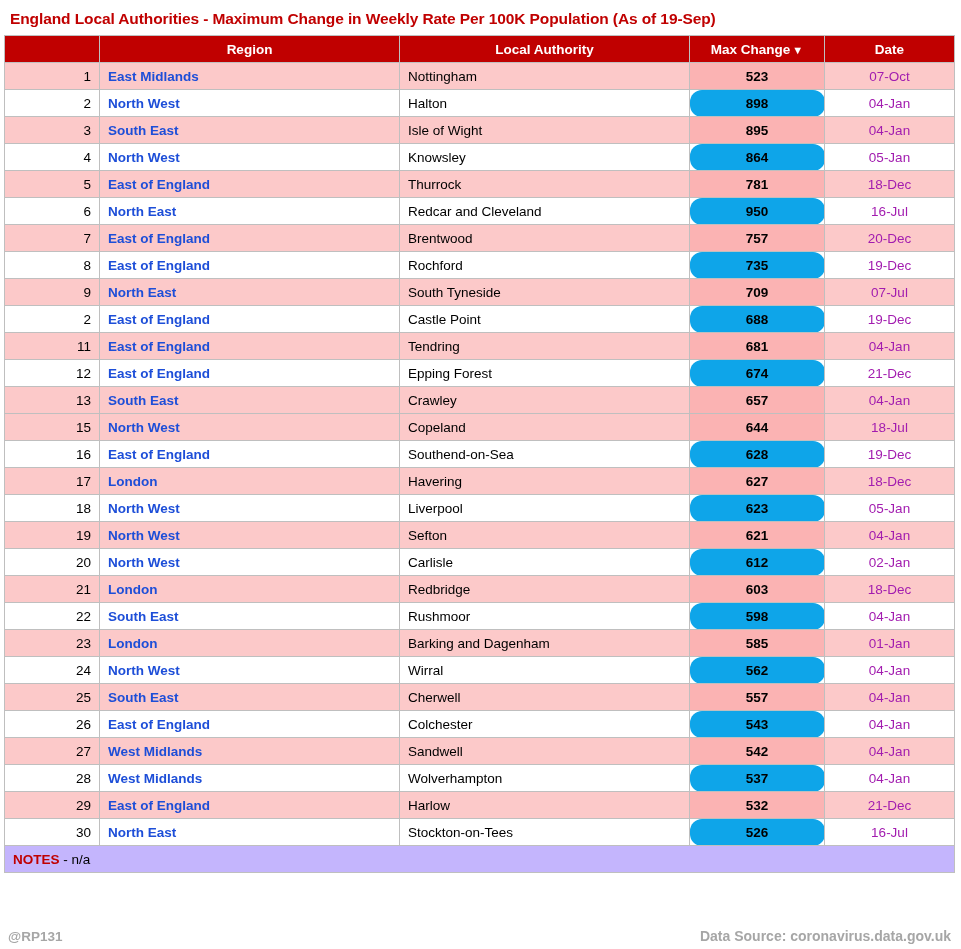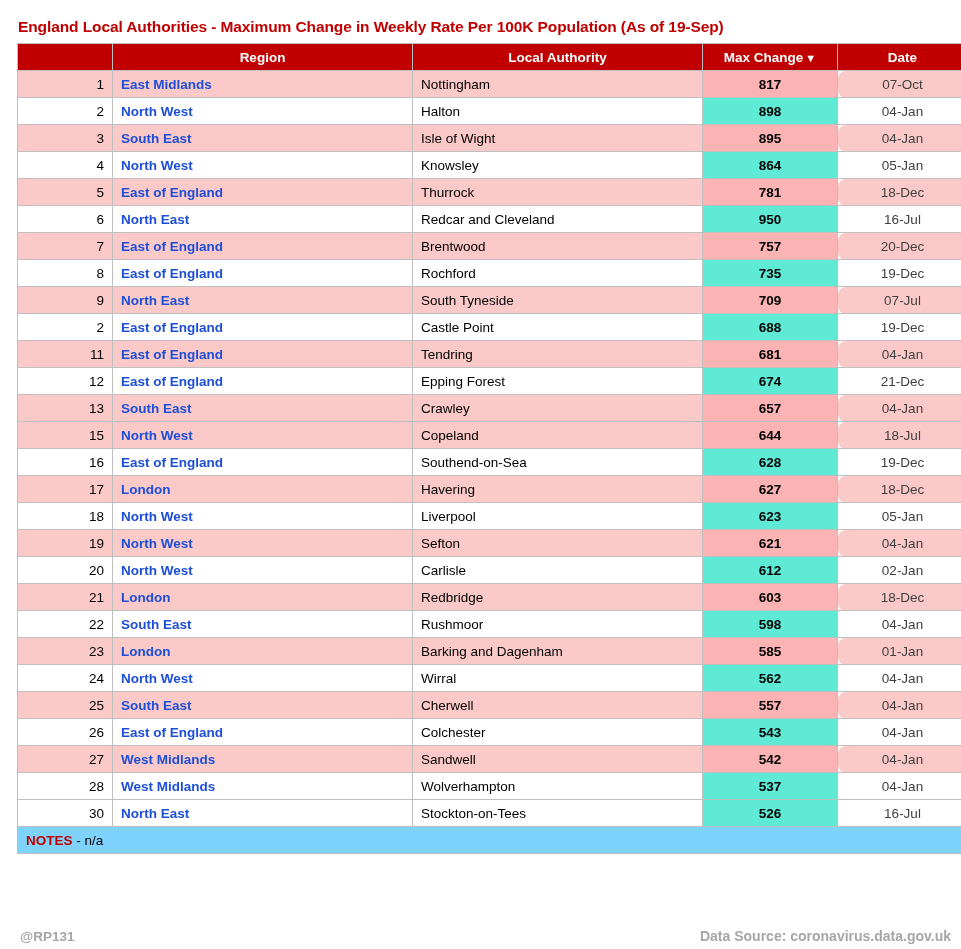--- a/index.html
+++ b/index.html
@@ -11,34 +11,33 @@
     width: 961px;
     height: 949px;
     font-family: "Liberation Sans", sans-serif;
     overflow: hidden;
   }
   .page {
     position: relative;
     width: 961px;
     height: 949px;
     box-sizing: border-box;
-    padding: 12px;
+    padding: 4px;
   }
   .title {
     color: #c00000;
     font-size: 15.5px;
     font-weight: bold;
     padding: 6px 0 7px 6px;
     letter-spacing: -0.1px;
     white-space: nowrap;
   }
   table.data {
     border-collapse: collapse;
     width: 950px;
-    margin-left: 5px;
     table-layout: fixed;
   }
   table.data th, table.data td {
     border: 1px solid #bfbfbf;
     height: 27px;
     font-size: 13.5px;
     padding: 0 8px;
     box-sizing: border-box;
     overflow: hidden;
     white-space: nowrap;
@@ -71,40 +70,39 @@
   td.la {
     color: #000000;
   }
   td.max {
     text-align: center;
     font-weight: bold;
     color: #000000;
   }
   td.date {
     text-align: center;
-    color: #404040;
-    border-radius: 8px;
+    color: #a21caf;
   }
 
   
   tr.alt td.rank,
   tr.alt td.region,
   tr.alt td.la,
   tr.alt td.date { background: #fcc9c9; }
   tr.alt td.max { background: #fbb3b3; }
 
   tr.plain td.rank,
   tr.plain td.region,
   tr.plain td.la,
   tr.plain td.date { background: #ffffff; }
-  tr.plain td.max { background: #5eead4; }
+  tr.plain td.max { background: #0ea5e9; border-radius: 12px; }
 
   .notes-row td {
     border: 1px solid #bfbfbf;
-    background: #7dd3fc;
+    background: #c4b5fd;
     height: 26px;
     font-size: 13.5px;
   }
   .notes-label {
     color: #c00000;
     font-weight: bold;
   }
   .notes-text {
     color: #000000;
   }
@@ -112,21 +110,20 @@
     position: absolute;
     left: 0;
     right: 0;
     bottom: 0;
     height: 26px;
     display: flex;
     align-items: center;
     justify-content: space-between;
     padding: 0 10px 0 8px;
     box-sizing: border-box;
-    margin-left: 12px;
   }
   .handle {
     color: #a6a6a6;
     font-size: 13.5px;
     font-weight: bold;
   }
   .source {
     color: #a6a6a6;
     font-size: 14px;
     font-weight: bold;
@@ -158,21 +155,21 @@
         <th class="c-la">Local Authority</th>
         <th class="c-max"><span>Max Change</span><span class="sort-caret">▼</span></th>
         <th class="c-date">Date</th>
       </tr>
     </thead>
     <tbody id="table-body">
         <tr class="alt">
           <td class="rank">1</td>
           <td class="region">East Midlands</td>
           <td class="la">Nottingham</td>
-          <td class="max">817</td>
+          <td class="max">523</td>
           <td class="date">07-Oct</td>
         </tr>
         <tr class="plain">
           <td class="rank">2</td>
           <td class="region">North West</td>
           <td class="la">Halton</td>
           <td class="max">898</td>
           <td class="date">04-Jan</td>
         </tr>
         <tr class="alt">
@@ -342,20 +339,27 @@
           <td class="la">Sandwell</td>
           <td class="max">542</td>
           <td class="date">04-Jan</td>
         </tr>
         <tr class="plain">
           <td class="rank">28</td>
           <td class="region">West Midlands</td>
           <td class="la">Wolverhampton</td>
           <td class="max">537</td>
           <td class="date">04-Jan</td>
+        </tr>
+        <tr class="alt">
+          <td class="rank">29</td>
+          <td class="region">East of England</td>
+          <td class="la">Harlow</td>
+          <td class="max">532</td>
+          <td class="date">21-Dec</td>
         </tr>
         <tr class="plain">
           <td class="rank">30</td>
           <td class="region">North East</td>
           <td class="la">Stockton-on-Tees</td>
           <td class="max">526</td>
           <td class="date">16-Jul</td>
         </tr>
       </tbody>
     <tfoot>

